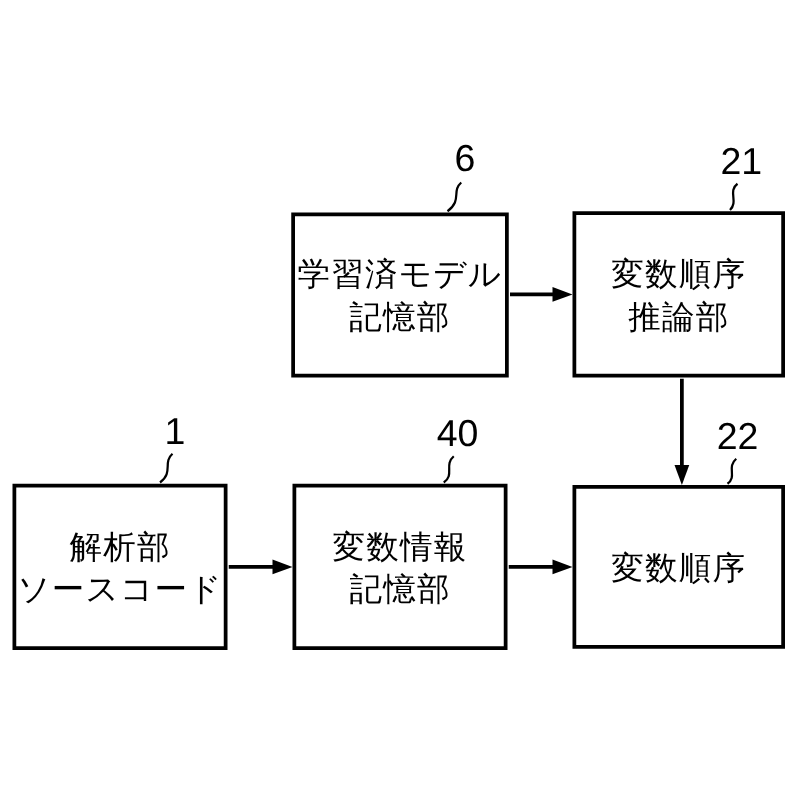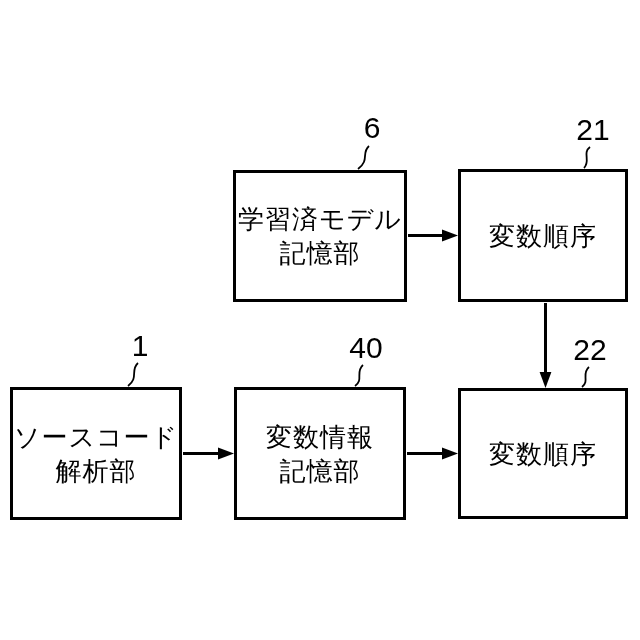--- a/index.html
+++ b/index.html
@@ -72,27 +72,28 @@
   <div class="box" id="box-6">
     <div class="box-text">
       <span>学習済モデル</span>
       <span>記憶部</span>
     </div>
   </div>
 
   <div class="box" id="box-21">
     <div class="box-text">
       <span>変数順序</span>
+      <span>推論部</span>
     </div>
   </div>
 
   <div class="box" id="box-1">
     <div class="box-text">
+      <span>解析部</span>
       <span>ソースコード</span>
-      <span>解析部</span>
     </div>
   </div>
 
   <div class="box" id="box-20">
     <div class="box-text">
       <span>変数情報</span>
       <span>記憶部</span>
     </div>
   </div>
 

